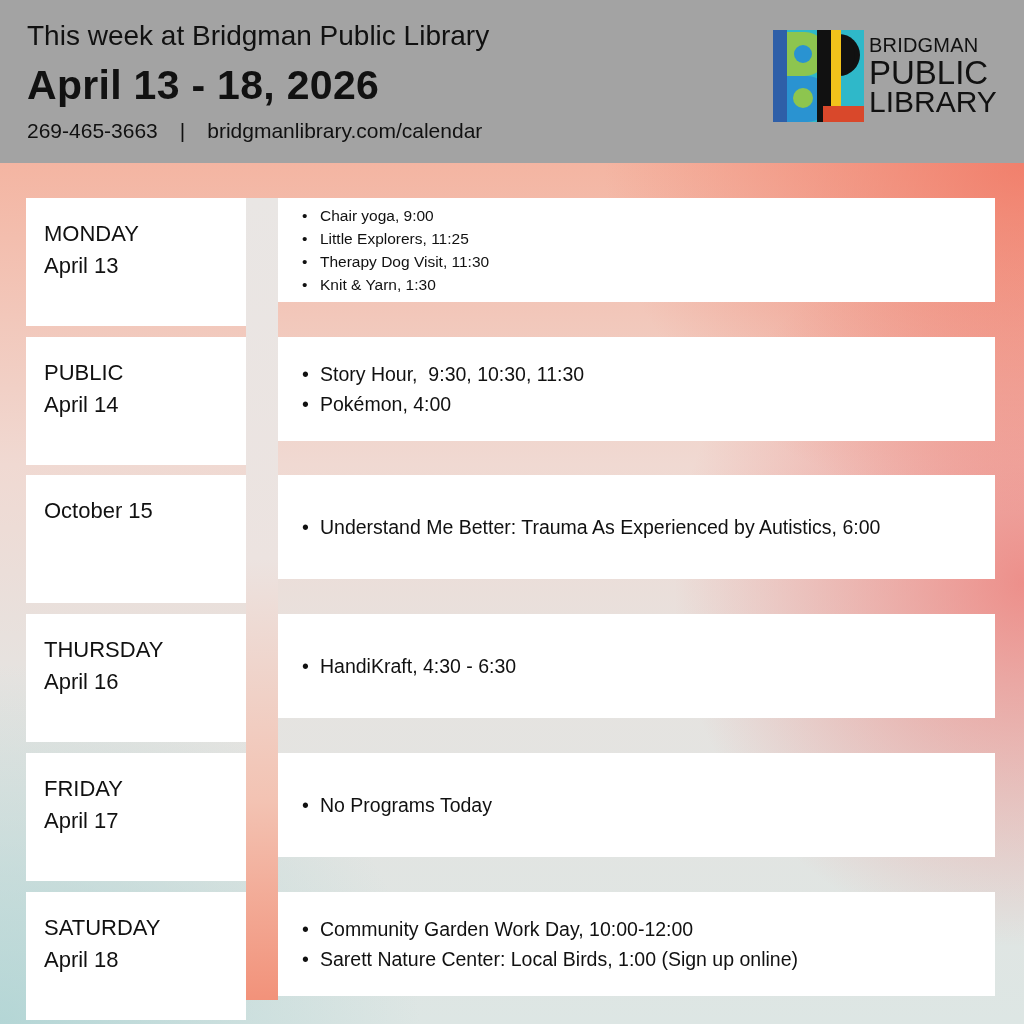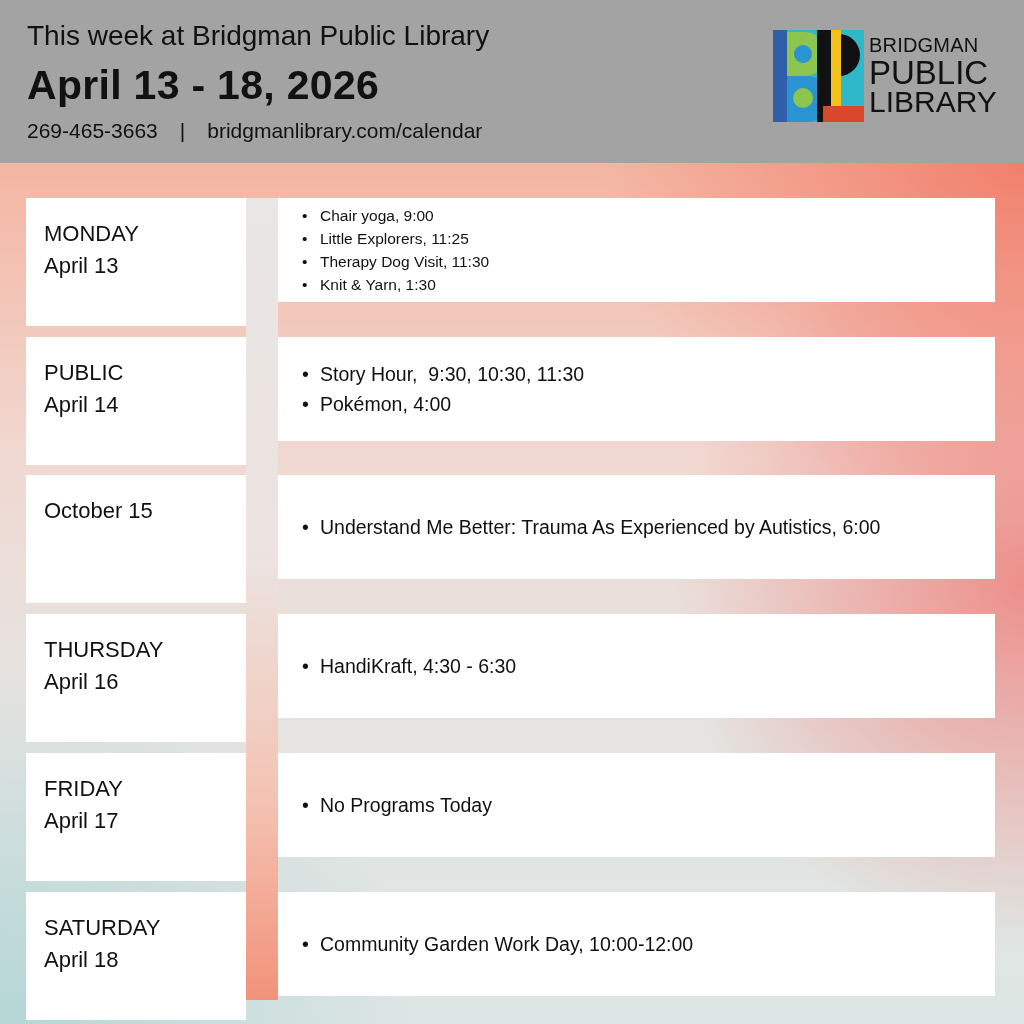--- a/index.html
+++ b/index.html
@@ -147,14 +147,15 @@
 
 <div class="day-box" style="top:892px">
   <div class="day-label">
     <div>SATURDAY</div>
     <div>April 18</div>
   </div>
 </div>
 <div class="events-box" style="top:892px">
   <ul class="events large">
     <li>Community Garden Work Day, 10:00-12:00</li>
+    <li>Sarett Nature Center: Local Birds, 1:00 (Sign up online)</li>
   </ul>
 </div>
 
 </body></html>

